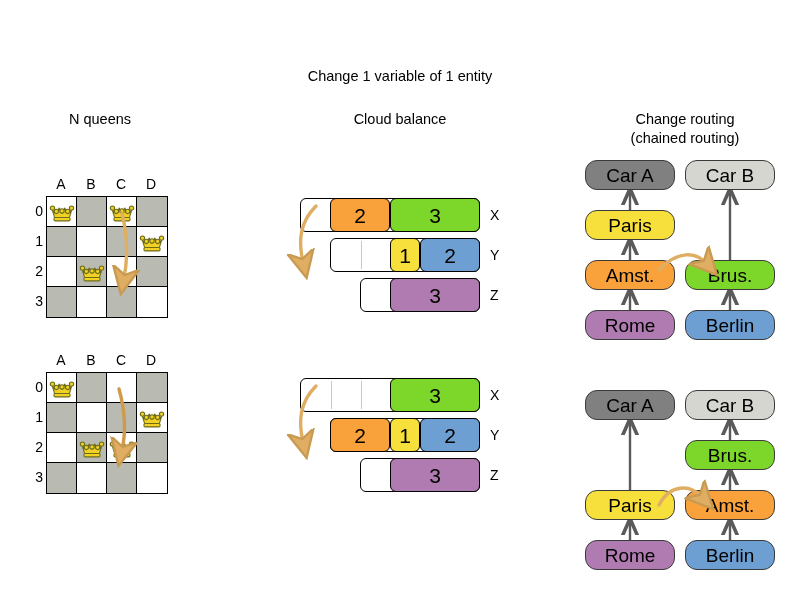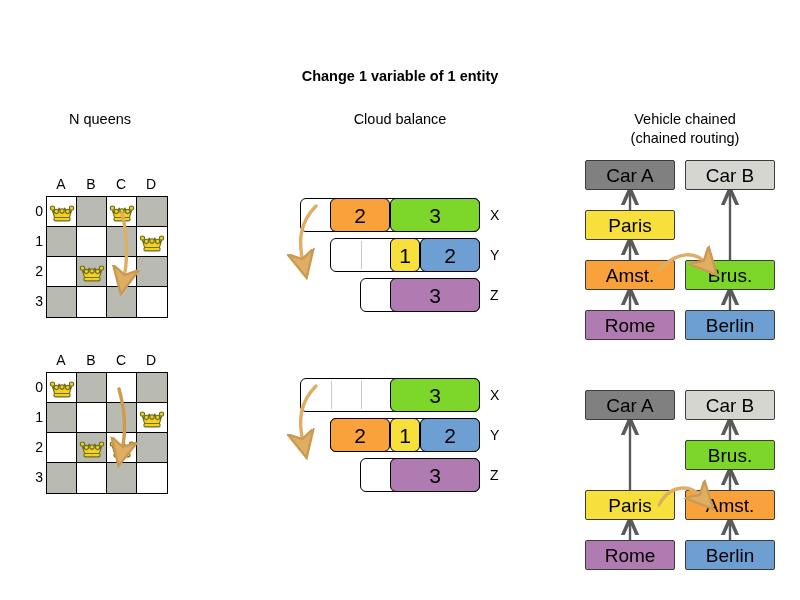--- a/index.html
+++ b/index.html
@@ -11,21 +11,21 @@
   .root{position:relative;width:800px;height:600px;}
   .abs{position:absolute;}
 
   
   #title{
     left:0;top:22px;width:800px;text-align:center;
     font-size:41px;font-weight:400;letter-spacing:0px;color:#000;
   }
   #subtitle{
     left:0;top:68px;width:800px;text-align:center;
-    font-size:14.5px;font-weight:700;color:#000;
+    font-size:14.5px;font-weight:400;color:#000;
   }
   .colheader{
     text-align:center;font-size:14.5px;line-height:19px;color:#000;
   }
   #hdr-queens{left:0px;top:110px;width:200px;}
   #hdr-cloud{left:300px;top:110px;width:200px;}
   #hdr-vrp{left:595px;top:110px;width:180px;}
 
   
   .board-wrap{width:180px;height:160px;}
@@ -69,39 +69,39 @@
     font-size:21px;color:#000;line-height:1;
   }
   .cloudlabel{
     position:absolute;font-size:14px;color:#000;
     height:34px;display:flex;align-items:center;
   }
 
   
   .vnode{
     position:absolute;width:90px;height:30px;box-sizing:border-box;
-    border:1.6px solid #3b3b3b;border-radius:2px;
+    border:1.6px solid #3b3b3b;border-radius:12px;
     display:flex;align-items:center;justify-content:center;
     font-size:19px;color:#000;line-height:1;
   }
   .vedge{position:absolute;}
 
   svg.overlay{position:absolute;left:0;top:0;width:800px;height:600px;pointer-events:none;}
 </style>
 </head>
 <body>
 
 <div class="root">
 
   <div class="abs" id="subtitle">Change 1 variable of 1 entity</div>
 
   <div class="abs colheader" id="hdr-queens">N queens</div>
   <div class="abs colheader" id="hdr-cloud">Cloud balance</div>
   <div class="abs colheader" id="hdr-vrp">
-    <div>Vehicle chained</div>
+    <div>Change routing</div>
     <div>(chained routing)</div>
   </div>
 
   <div id="build-root">
       <div class="abs board-wrap" style="left: 46px; top: 196px;">
         <div class="file-label" style="left: 0px;">A</div>
         <div class="file-label" style="left: 30px;">B</div>
         <div class="file-label" style="left: 60px;">C</div>
         <div class="file-label" style="left: 90px;">D</div>
         <div class="rank-label" style="top: 7px;">0</div>

